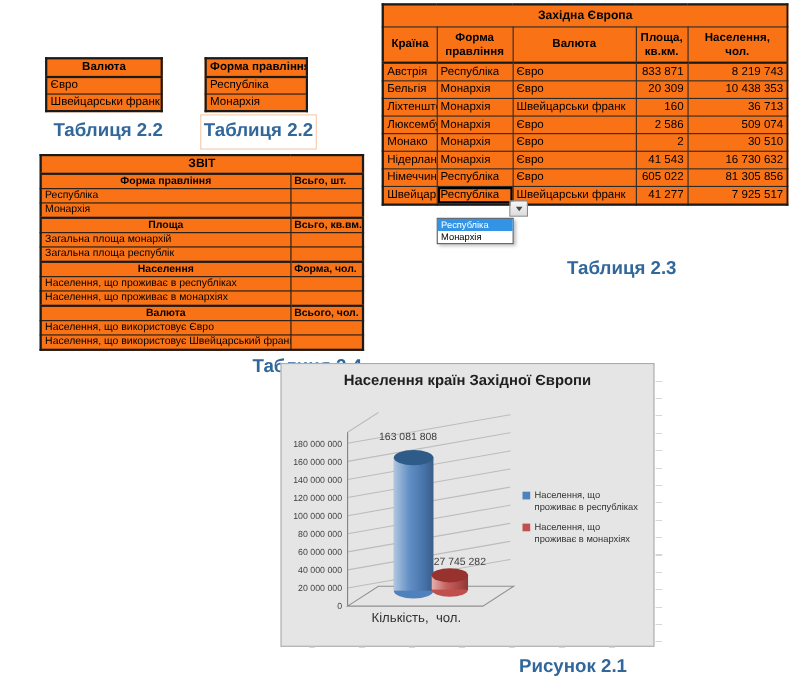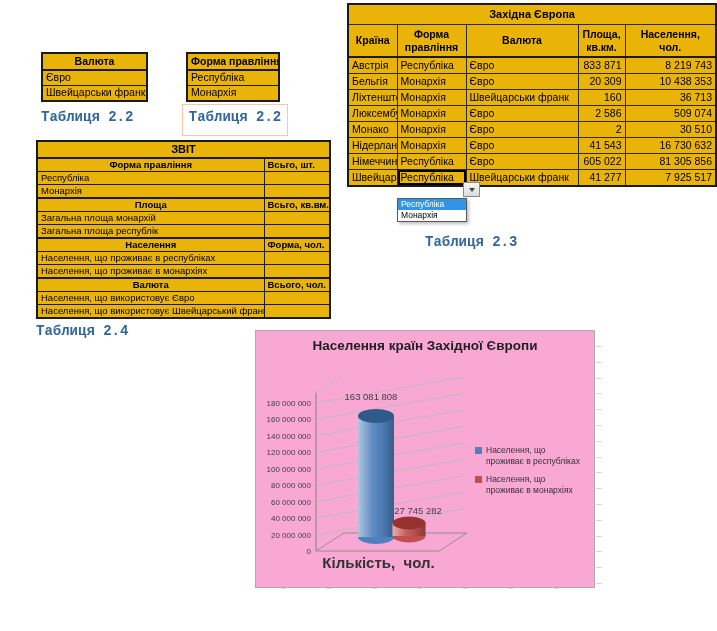--- a/index.html
+++ b/index.html
@@ -1,30 +1,30 @@
 <!DOCTYPE html>
 <html><head>
 <meta charset="utf-8">
 <style>
   html,body{margin:0;padding:0;background:#fff;}
   #app{position:relative;width:717px;height:631px;background:#fff;overflow:hidden;
        font-family:"Liberation Sans",sans-serif;color:#000;}
-  table{border-collapse:collapse;table-layout:fixed;position:absolute;background:#eab308;}
+  table{border-collapse:collapse;table-layout:fixed;position:absolute;background:#f97316;}
   td{overflow:hidden;white-space:nowrap;font-size:10.5px;line-height:1.1;padding:0 3px;vertical-align:middle;}
 
   
   .mini{border:2px solid #1a1a1a;}
   .mini td{border:1px solid #1a1a1a;height:14px;}
   .mini .hdr td{border-bottom:2px solid #1a1a1a;font-weight:bold;text-align:center;height:15px;}
   #tbl-currency{left:41px;top:52px;width:107px;}
   #tbl-gov{left:186px;top:52px;width:94px;}
 
   
-  .caption{position:absolute;font-family:Liberation Mono, monospace;font-weight:bold;
-           font-size:14px;color:#31679B;text-align:left;}
+  .caption{position:absolute;font-family:Liberation Sans, sans-serif;font-weight:bold;
+           font-size:17px;color:#31679B;text-align:right;}
   #cap-22a{left:41px;top:109px;width:107px;}
   #cap-box{position:absolute;left:182px;top:104px;width:104px;height:30px;border:1px solid #F5C9A8;
            display:flex;align-items:flex-start;justify-content:center;}
   #cap-22b{position:static;padding-top:4px;}
   #cap-23{left:425px;top:234px;width:190px;}
   #cap-24{left:36px;top:323px;width:293px;}
   #cap-fig{left:370px;top:596px;width:200px;}
 
   
   #tbl-report{left:36px;top:140px;width:293px;border:2px solid #1a1a1a;}
@@ -52,30 +52,30 @@
           display:flex;align-items:center;justify-content:center;cursor:pointer;}
   #dd-btn .tri{width:0;height:0;border-left:3.5px solid transparent;border-right:3.5px solid transparent;
           border-top:4.5px solid #444;}
   #dd-list{position:absolute;left:397px;top:198px;width:68px;background:#fff;border:1px solid #595959;
           box-shadow:2px 2px 3px rgba(0,0,0,.25);font-size:8.5px;z-index:5;}
   .dd-item{height:11px;line-height:11px;padding-left:3px;white-space:nowrap;overflow:hidden;}
   .dd-item.sel{color:#fff;}
 
   
   #chart{position:absolute;left:255px;top:330px;width:338px;height:256px;border:1px solid #ABABAB;
-         background:#f9a8d4;}
+         background:#e5e5e5;}
   #chart-title{position:absolute;left:0;top:7px;width:100%;text-align:center;font-weight:bold;
          font-size:13.5px;color:#1f1f1f;}
   #chart svg{position:absolute;left:0;top:0;}
   .legend-item{position:absolute;display:flex;gap:4px;width:116px;}
   .legend-sq{width:7px;height:7px;margin-top:2px;flex:0 0 auto;}
   .legend-tx{font-size:8.5px;line-height:1.35;color:#333;white-space:pre-line;}
   #legend-1{left:219px;top:114px;} #legend-2{left:219px;top:143px;}
-  #xaxis-label{position:absolute;left:40px;top:223px;width:165px;text-align:center;font-weight:bold;
-         font-size:15px;color:#333;white-space:pre;}
+  #xaxis-label{position:absolute;left:40px;top:223px;width:165px;text-align:center;font-weight:normal;
+         font-size:12px;color:#333;white-space:pre;}
 
   
   #remnant-right{position:absolute;left:596px;top:346px;width:6px;height:240px;
       background:repeating-linear-gradient(to bottom,#d6d6d6 0 1px,transparent 1px 15.8px);}
   #remnant-bottom{position:absolute;left:281px;top:588px;width:286px;height:1px;
       background:repeating-linear-gradient(to right,#d6d6d6 0 5px,transparent 5px 45.5px);}
 </style>
 </head>
 <body>
 
@@ -324,14 +324,15 @@
       <span class="legend-sq" style="background: rgb(192, 80, 77);"></span>
       <span class="legend-tx">Населення, що
 проживає в монархіях</span>
     </div>
     <div id="xaxis-label">Кількість,  чол.</div>
   </div>
 
   <div id="remnant-right"></div>
   <div id="remnant-bottom"></div>
 
+  <div id="cap-fig" class="caption">Рисунок 2.1</div>
 
 </div>
 
 </body></html>

